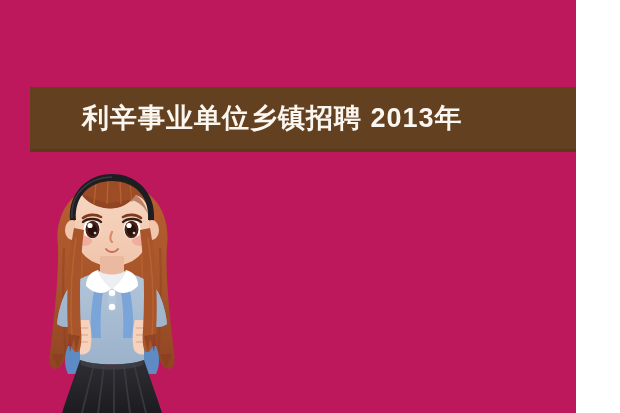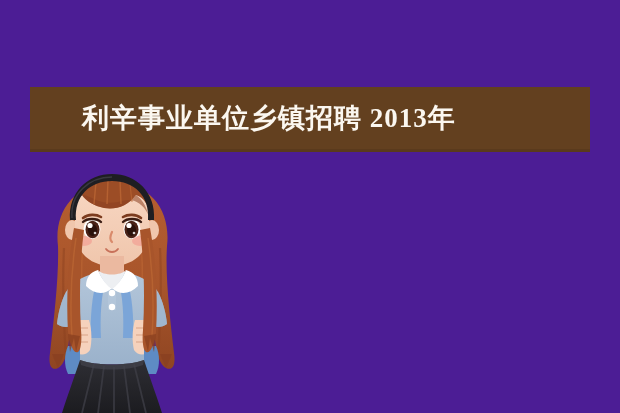--- a/index.html
+++ b/index.html
@@ -7,25 +7,24 @@
     padding: 0;
   }
   body {
     width: 620px;
     height: 413px;
     overflow: hidden;
     font-family: "Liberation Sans", "DejaVu Sans", sans-serif;
   }
   #poster {
     position: relative;
-    width: 620px;
+    width: 576px;
     height: 413px;
-    background: #4c1d95;
+    background: #be185d;
     overflow: hidden;
-    font-family: Liberation Serif, serif;
   }
 
   
   #title-banner {
     position: absolute;
     left: 30px;
     top: 87px;
     width: 560px;
     height: 65px;
     background: #63401F;

